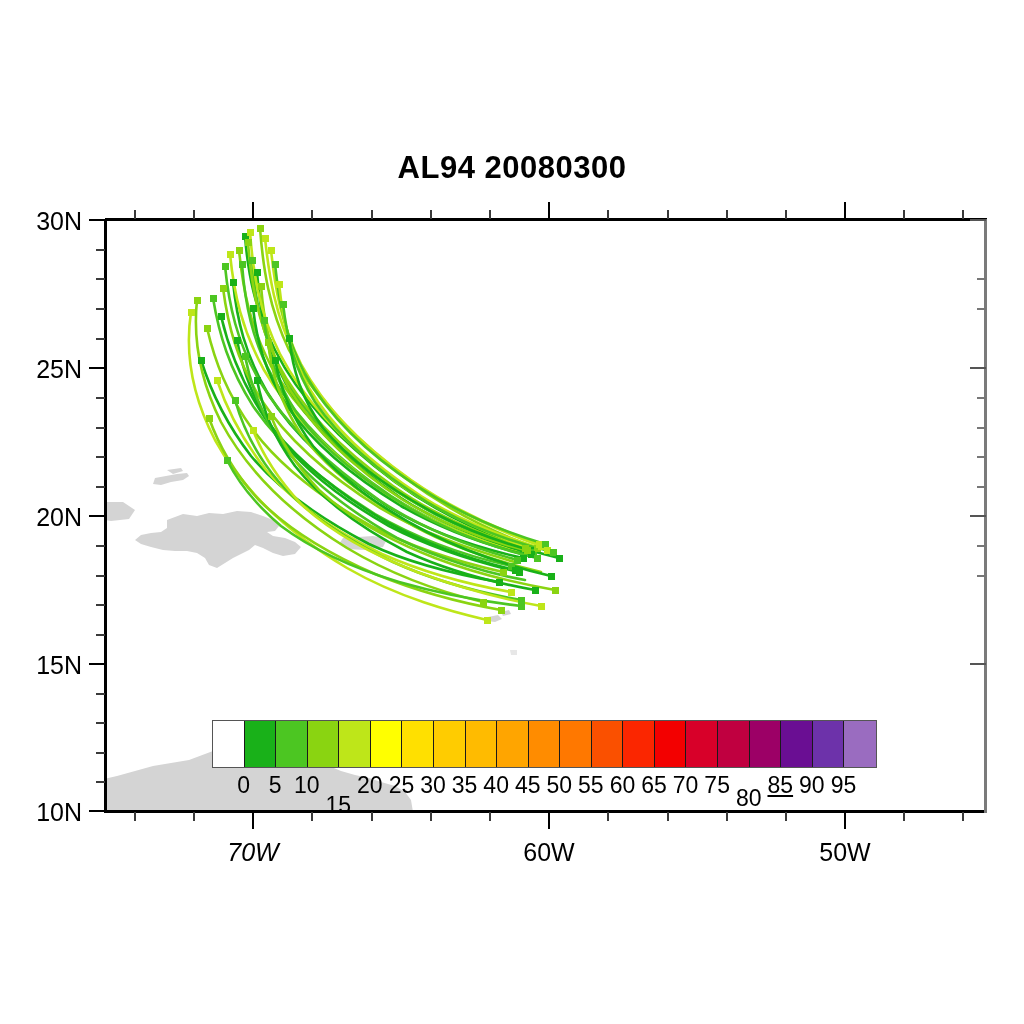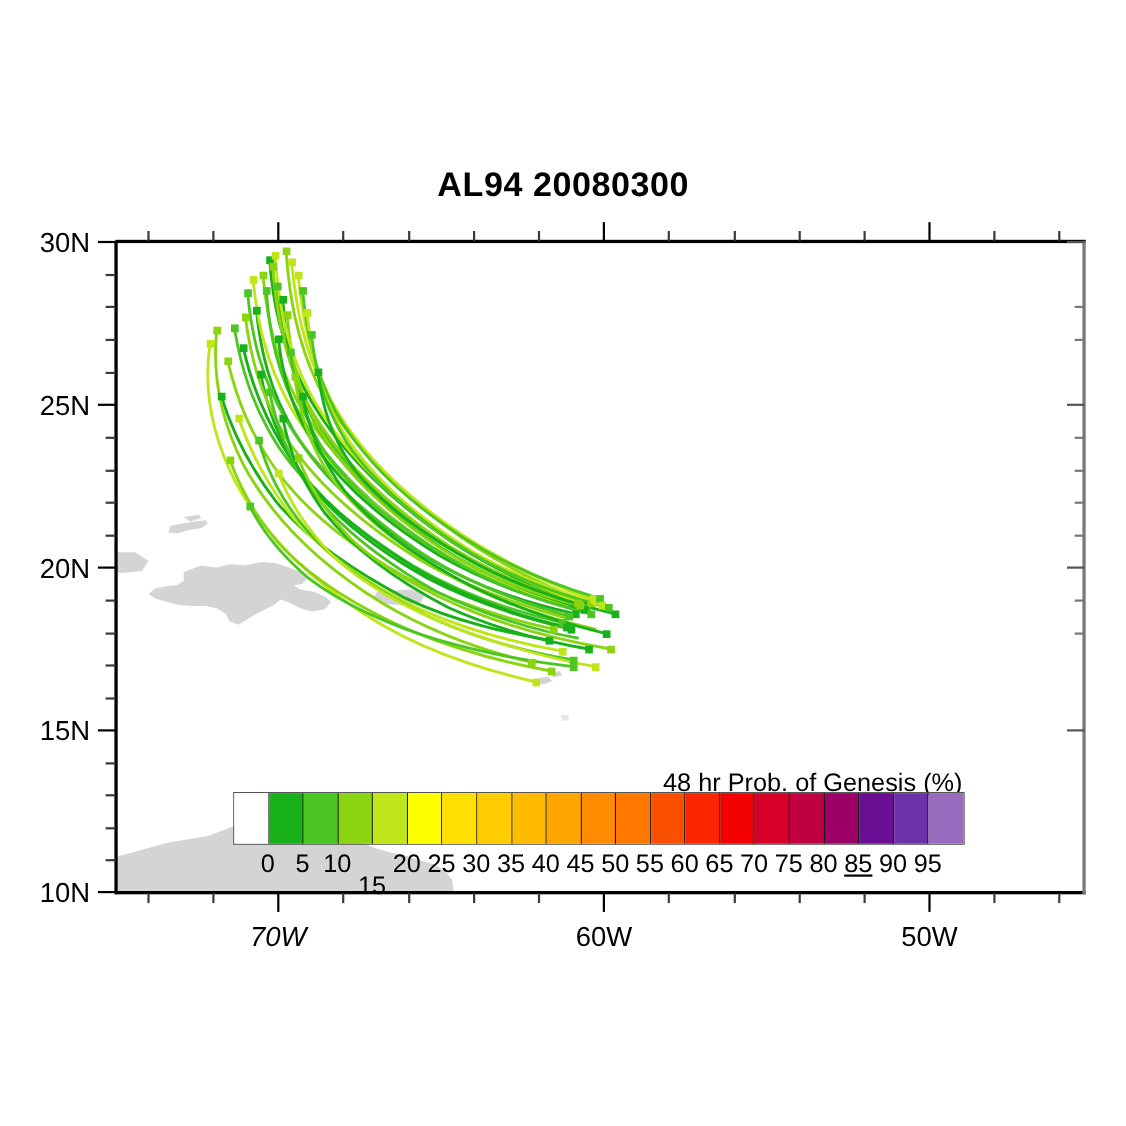--- a/index.html
+++ b/index.html
@@ -295,21 +295,20 @@
     <div class="tick-h tick-minor-y" style="left:977px;top:278px;background:#777;"></div>
     <div class="tick-h tick-minor-y" style="left:977px;top:308px;background:#777;"></div>
     <div class="tick-h tick-minor-y" style="left:977px;top:397px;background:#777;"></div>
     <div class="tick-h tick-minor-y" style="left:977px;top:427px;background:#777;"></div>
     <div class="tick-h tick-minor-y" style="left:977px;top:456px;background:#777;"></div>
     <div class="tick-h tick-minor-y" style="left:977px;top:486px;background:#777;"></div>
     <div class="tick-h tick-minor-y" style="left:977px;top:545px;background:#777;"></div>
     <div class="tick-h tick-minor-y" style="left:977px;top:575px;background:#777;"></div>
   </div>
 
-  <div id="cb-title">48 hr Prob. of Genesis (%)</div>
 
   <div id="colorbar-wrap">
     <div id="colorbar">
         <div class="cb-cell" style="background: rgb(255, 255, 255); width: 31.5714px;"></div>
         <div class="cb-cell" style="background: rgb(25, 177, 25); width: 31.5714px;"></div>
         <div class="cb-cell" style="background: rgb(76, 198, 34); width: 31.5714px;"></div>
         <div class="cb-cell" style="background: rgb(138, 212, 17); width: 31.5714px;"></div>
         <div class="cb-cell" style="background: rgb(190, 230, 25); width: 31.5714px;"></div>
         <div class="cb-cell" style="background: rgb(255, 255, 0); width: 31.5714px;"></div>
         <div class="cb-cell" style="background: rgb(255, 224, 0); width: 31.5714px;"></div>
@@ -340,19 +339,19 @@
       <div class="cb-tick" style="left: 201px;">30</div>
       <div class="cb-tick" style="left: 232.571px;">35</div>
       <div class="cb-tick" style="left: 264.143px;">40</div>
       <div class="cb-tick" style="left: 295.714px;">45</div>
       <div class="cb-tick" style="left: 327.286px;">50</div>
       <div class="cb-tick" style="left: 358.857px;">55</div>
       <div class="cb-tick" style="left: 390.429px;">60</div>
       <div class="cb-tick" style="left: 422px;">65</div>
       <div class="cb-tick" style="left: 453.571px;">70</div>
       <div class="cb-tick" style="left: 485.143px;">75</div>
-      <div class="cb-tick" style="left: 516.714px;">80</div>
+      <div class="cb-tick" style="left: 516.714px; margin-top: 13px;">80</div>
       <div class="cb-tick" style="left: 548.286px; text-decoration: underline;">85</div>
       <div class="cb-tick" style="left: 579.857px;">90</div>
       <div class="cb-tick" style="left: 611.429px;">95</div>
     </div>
 
 </div>
 
 </body></html>

